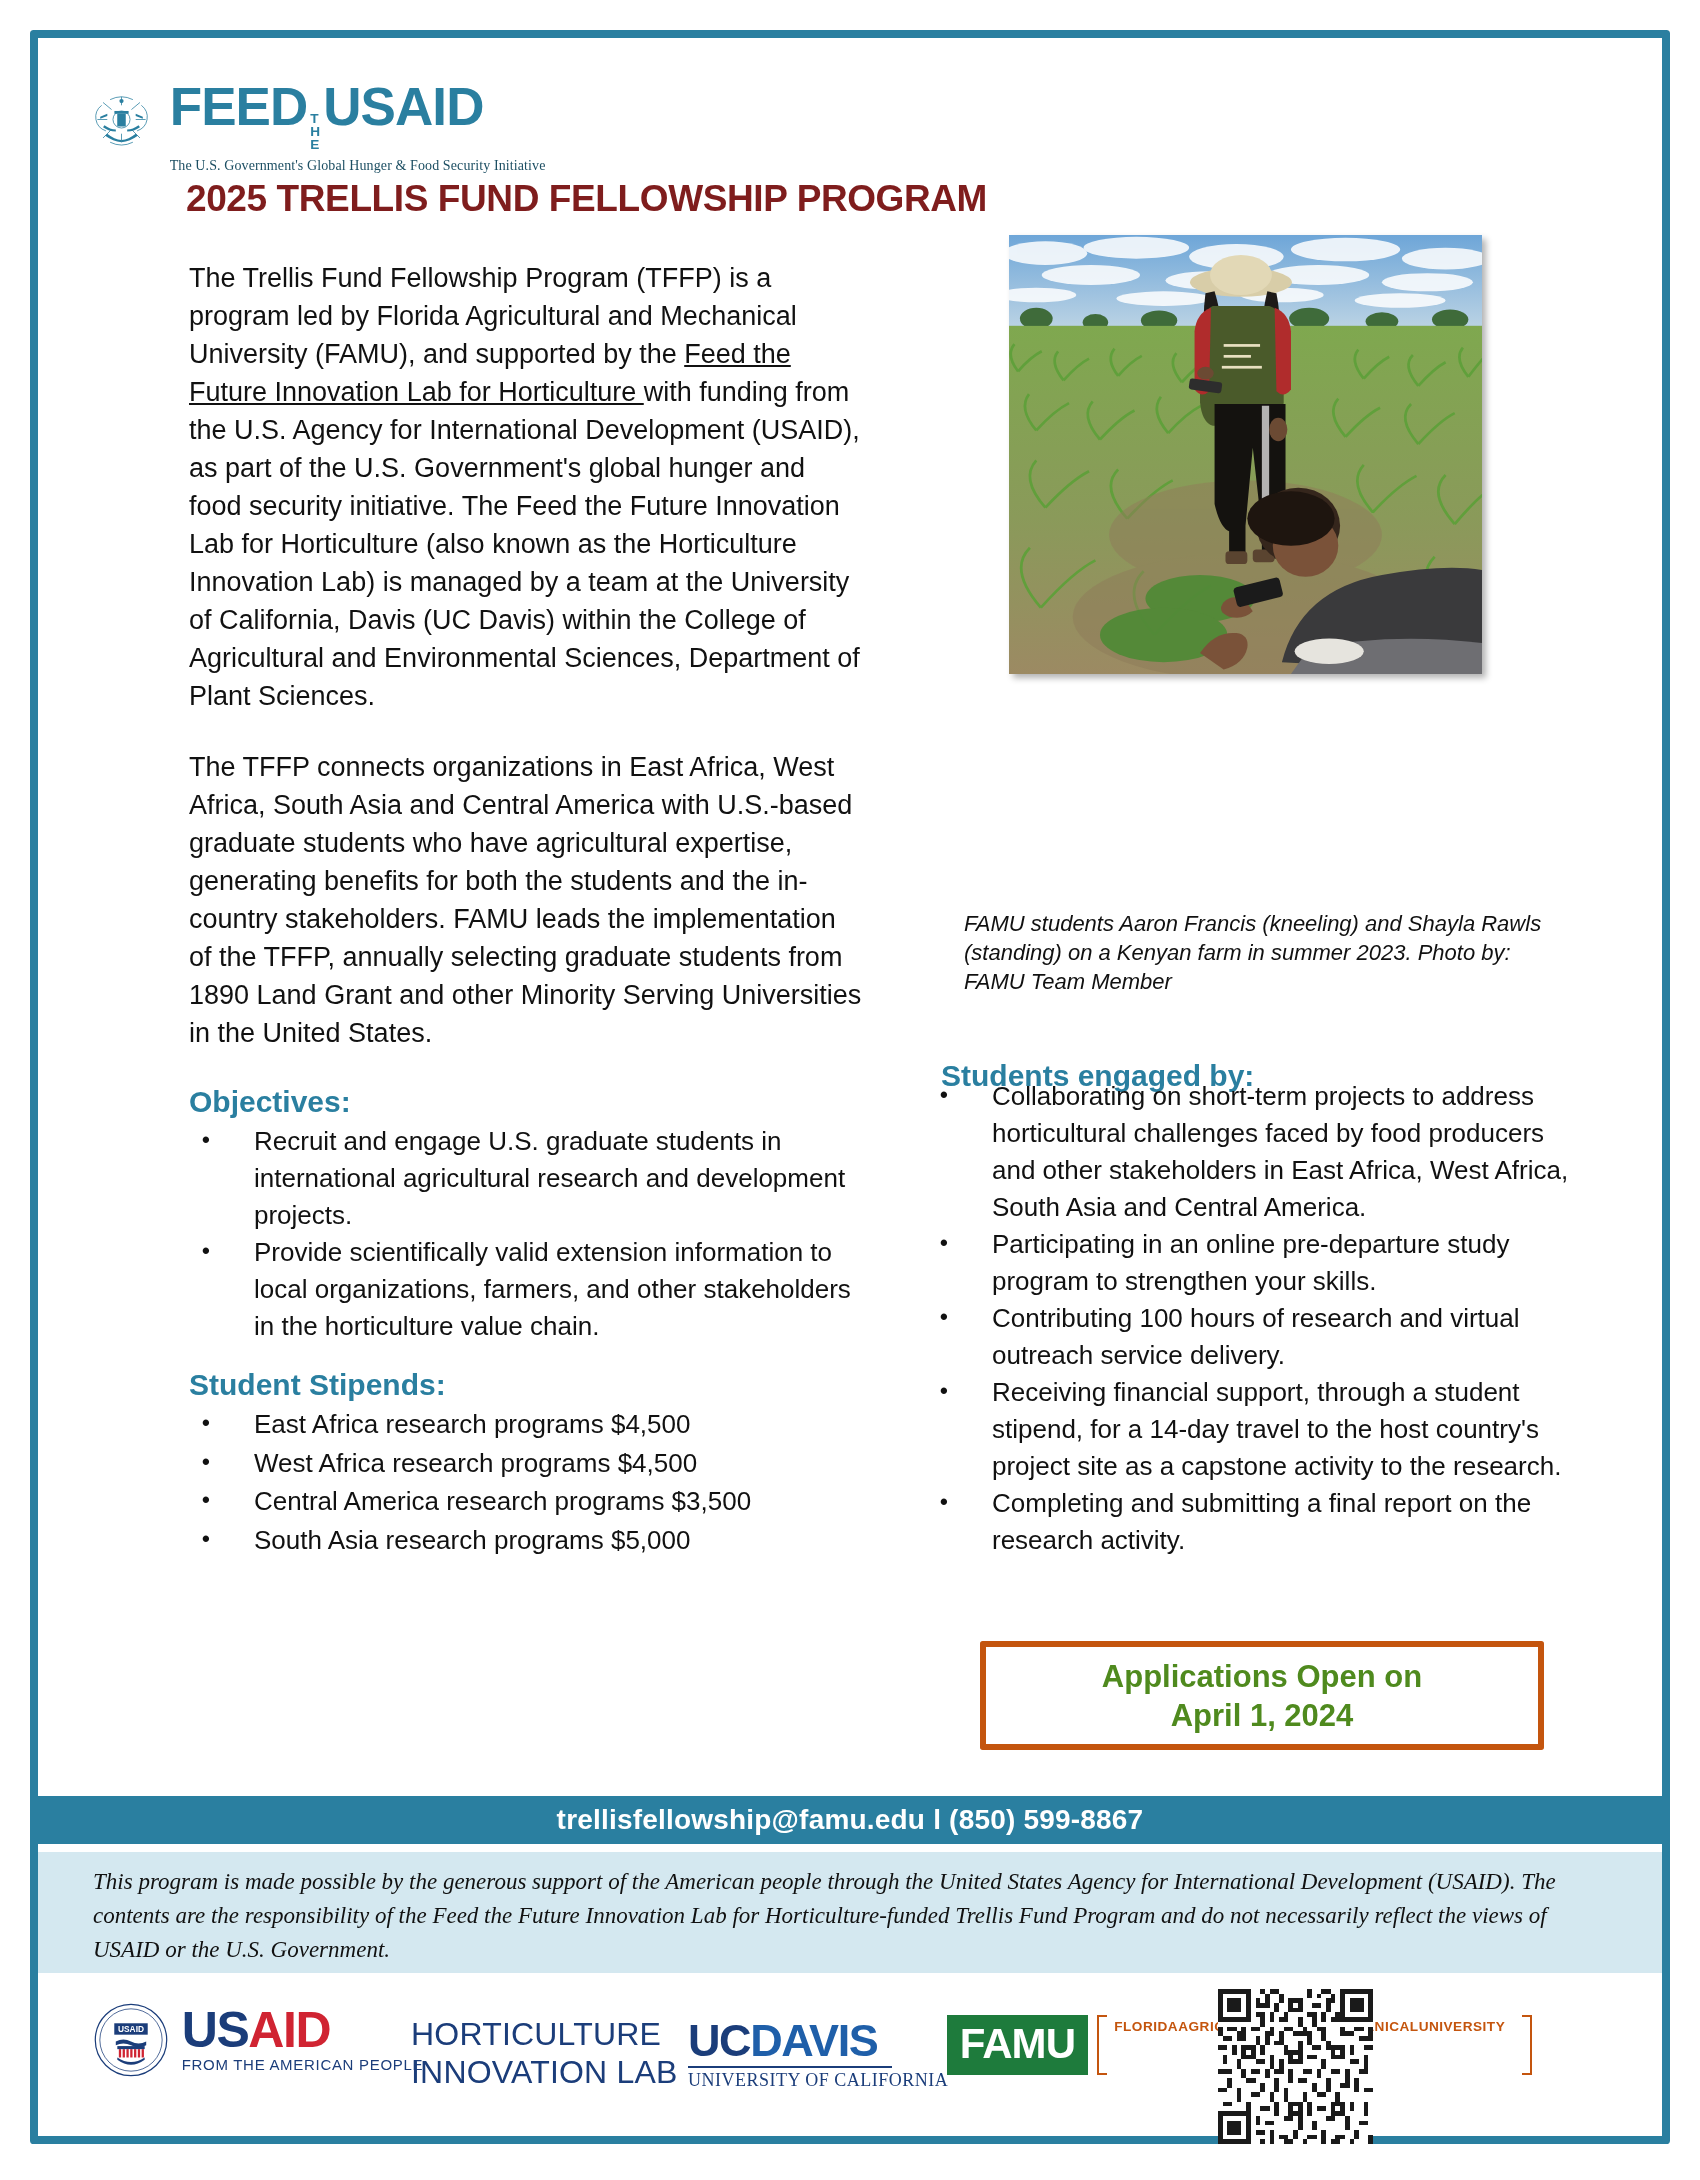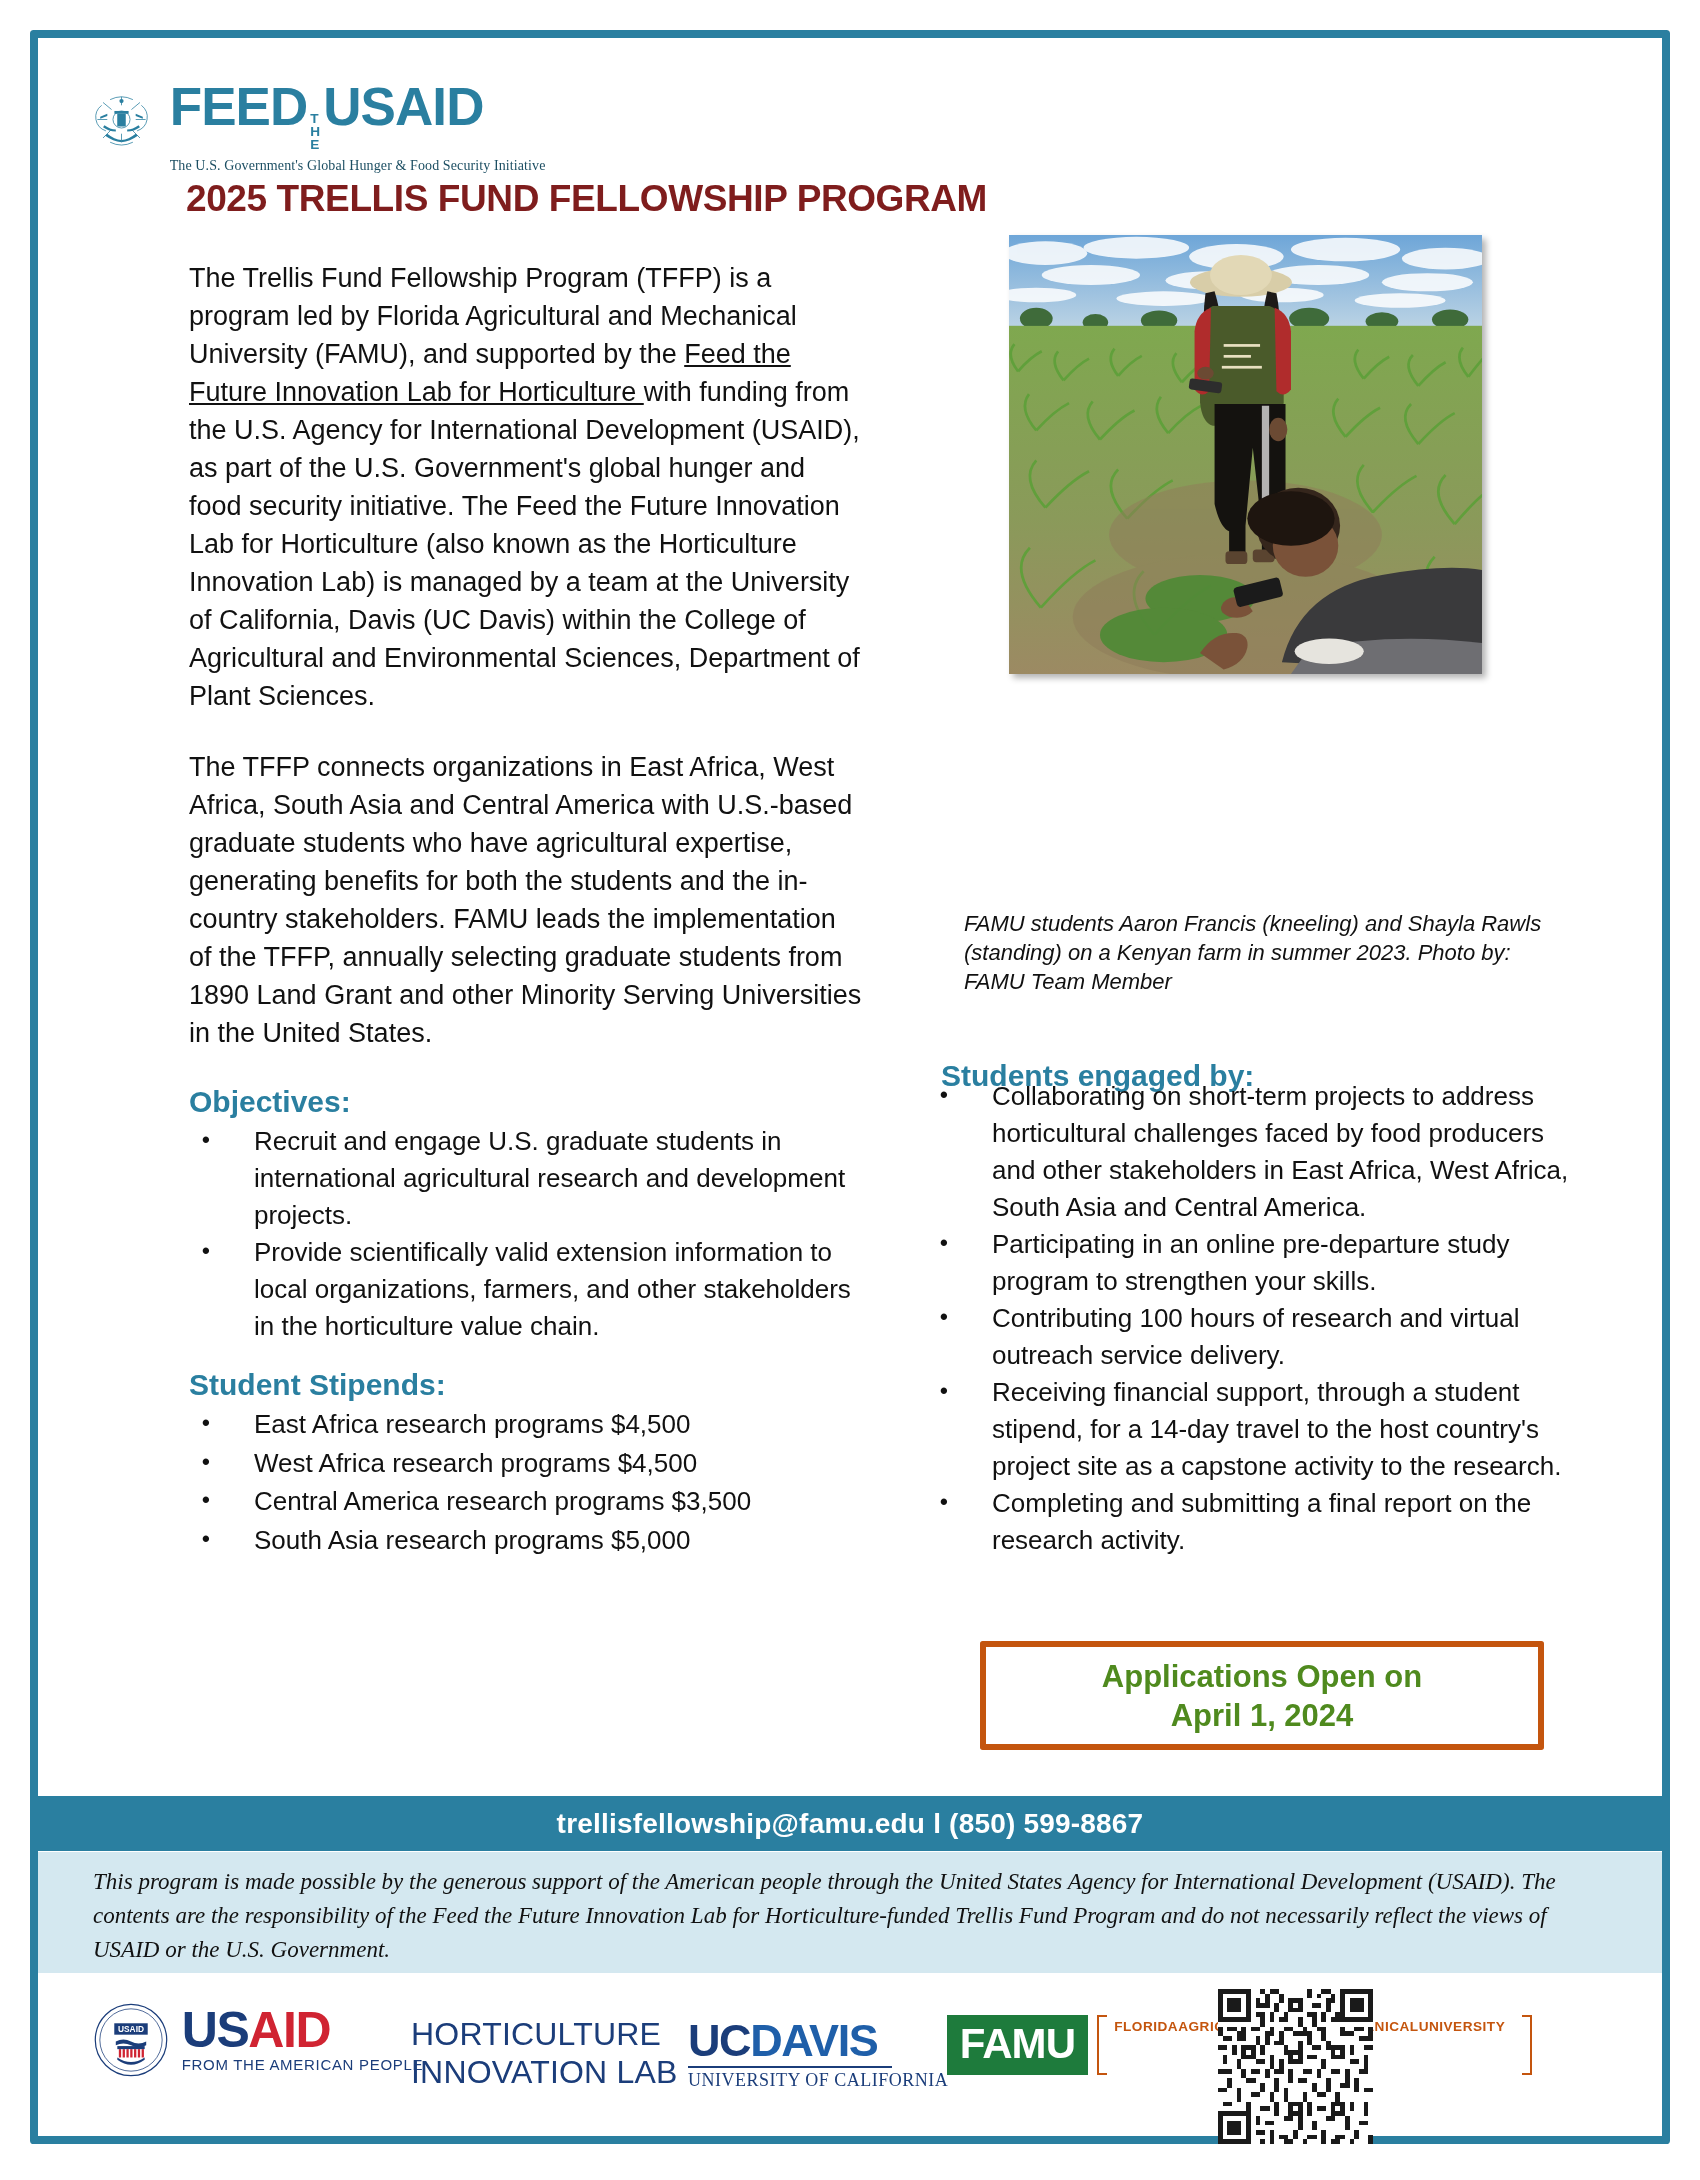--- a/index.html
+++ b/index.html
@@ -129,21 +129,21 @@
   }
   .callout-text{
     font-family:"Liberation Sans", sans-serif;
     font-weight:bold;font-size:31px;line-height:39px;
     color:#4F8A1E;text-align:center;
   }
 
   
   .contact-bar{
     position:absolute;left:38px;top:1796px;
-    width:1624px;height:55px;
+    width:1624px;height:48px;
     background:#2A7FA0;
     display:flex;align-items:center;justify-content:center;
   }
   .contact-text{
     font-family:"Liberation Sans", sans-serif;
     font-weight:bold;font-size:28px;color:#ffffff;letter-spacing:0.2px;
   }
 
   
   .disclaimer{

